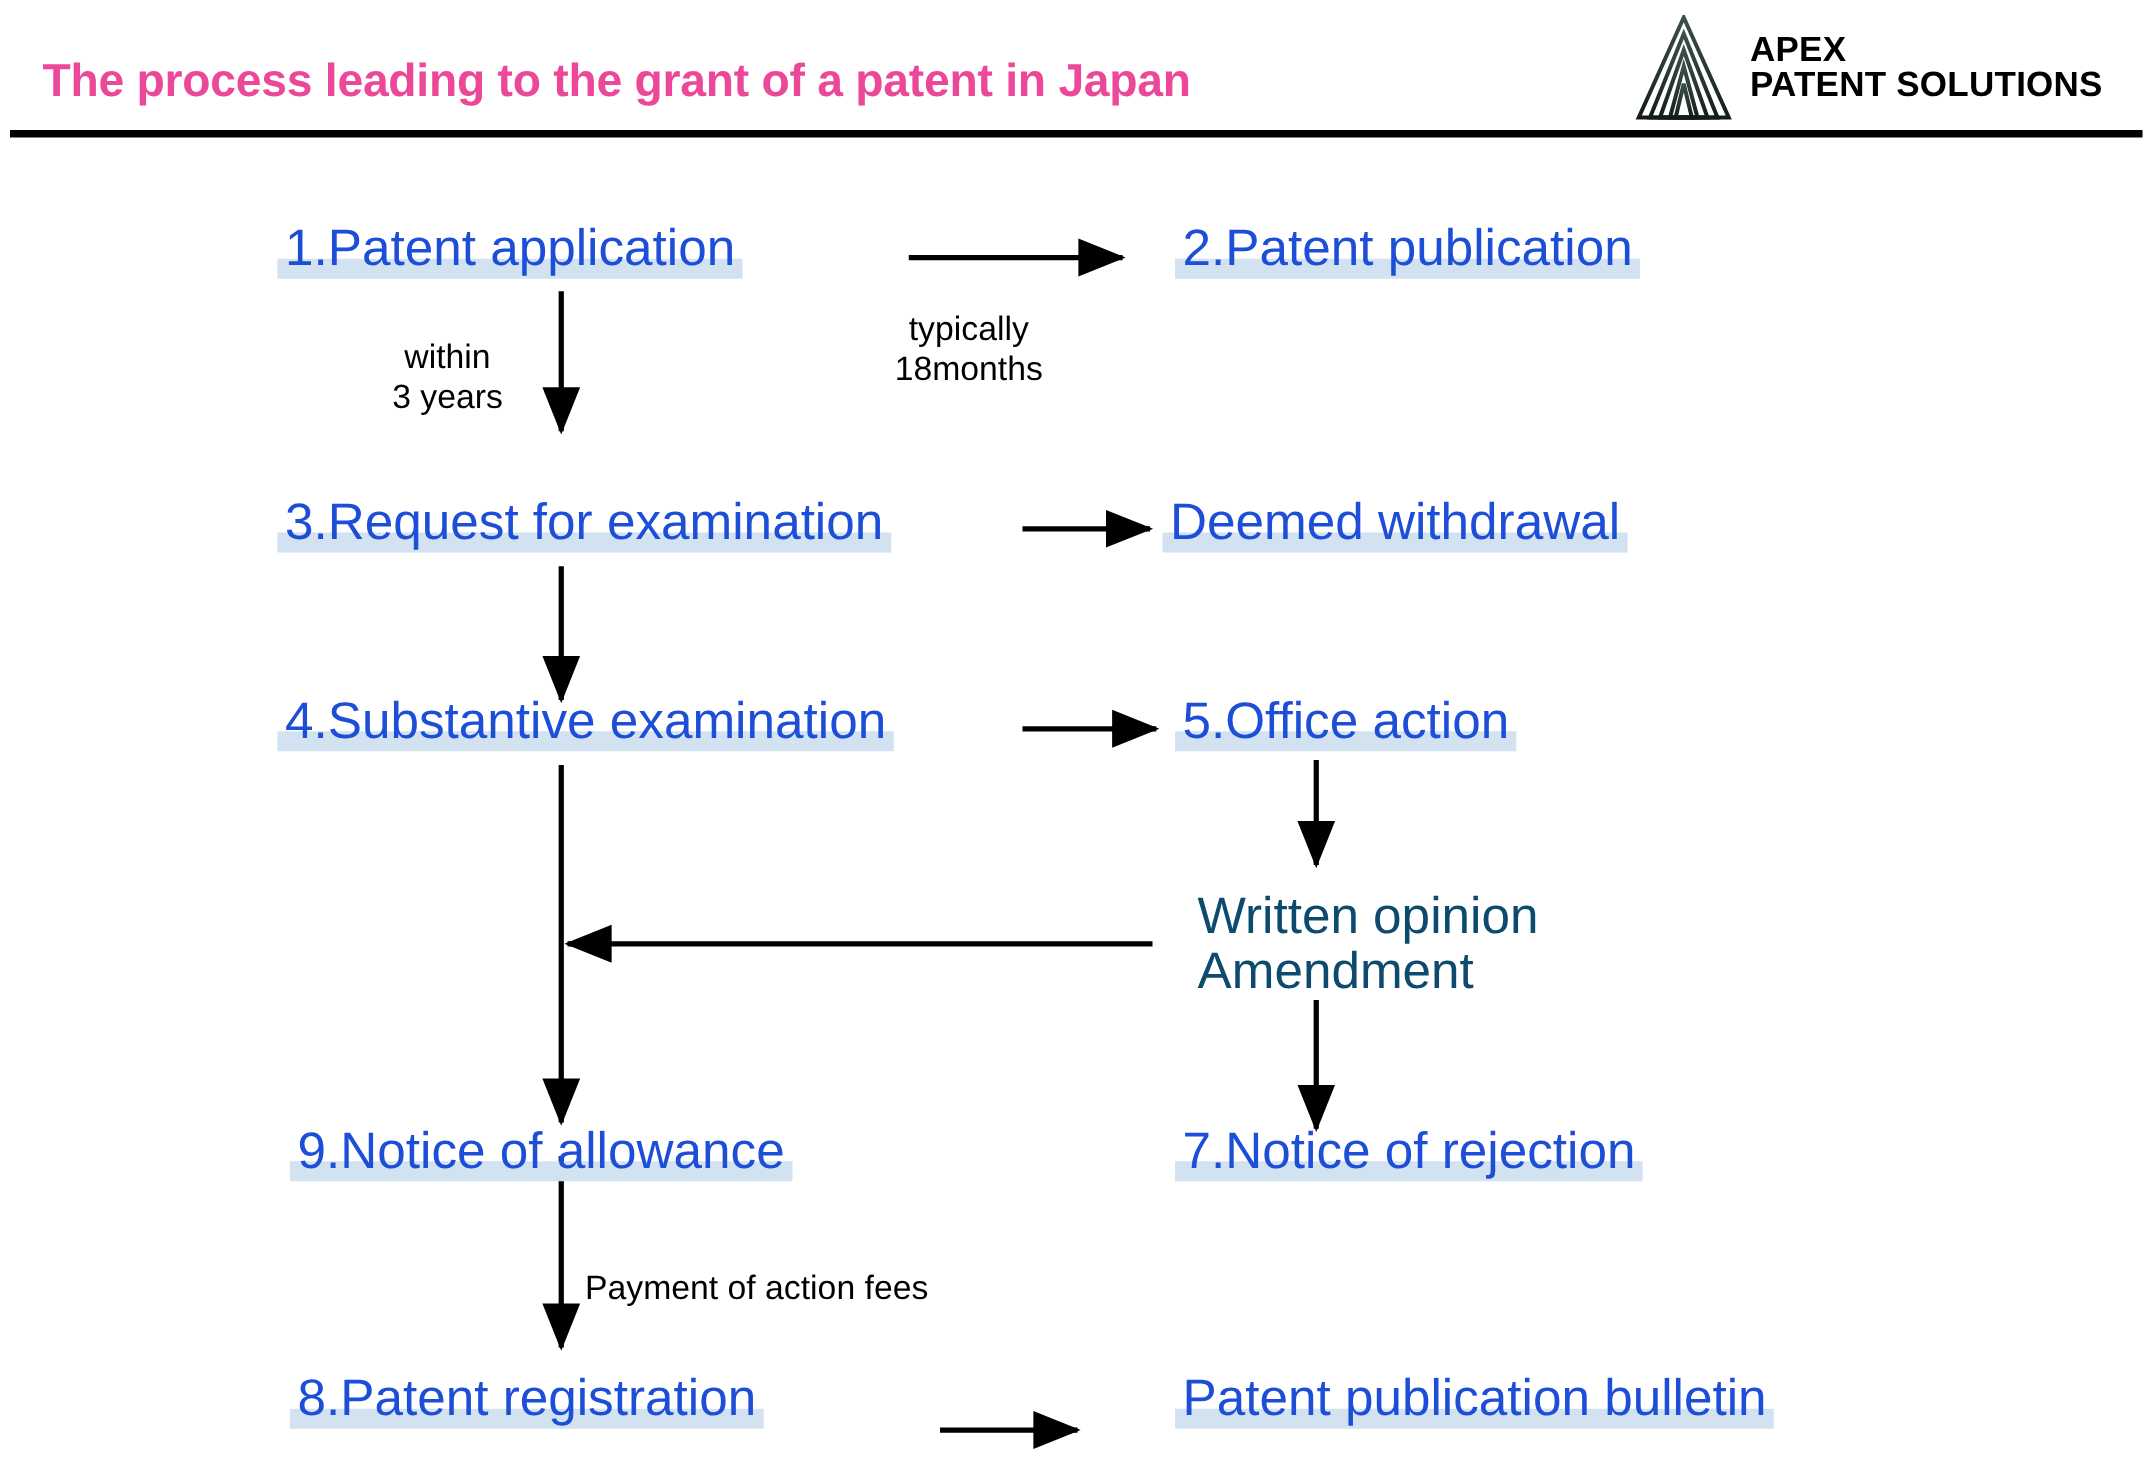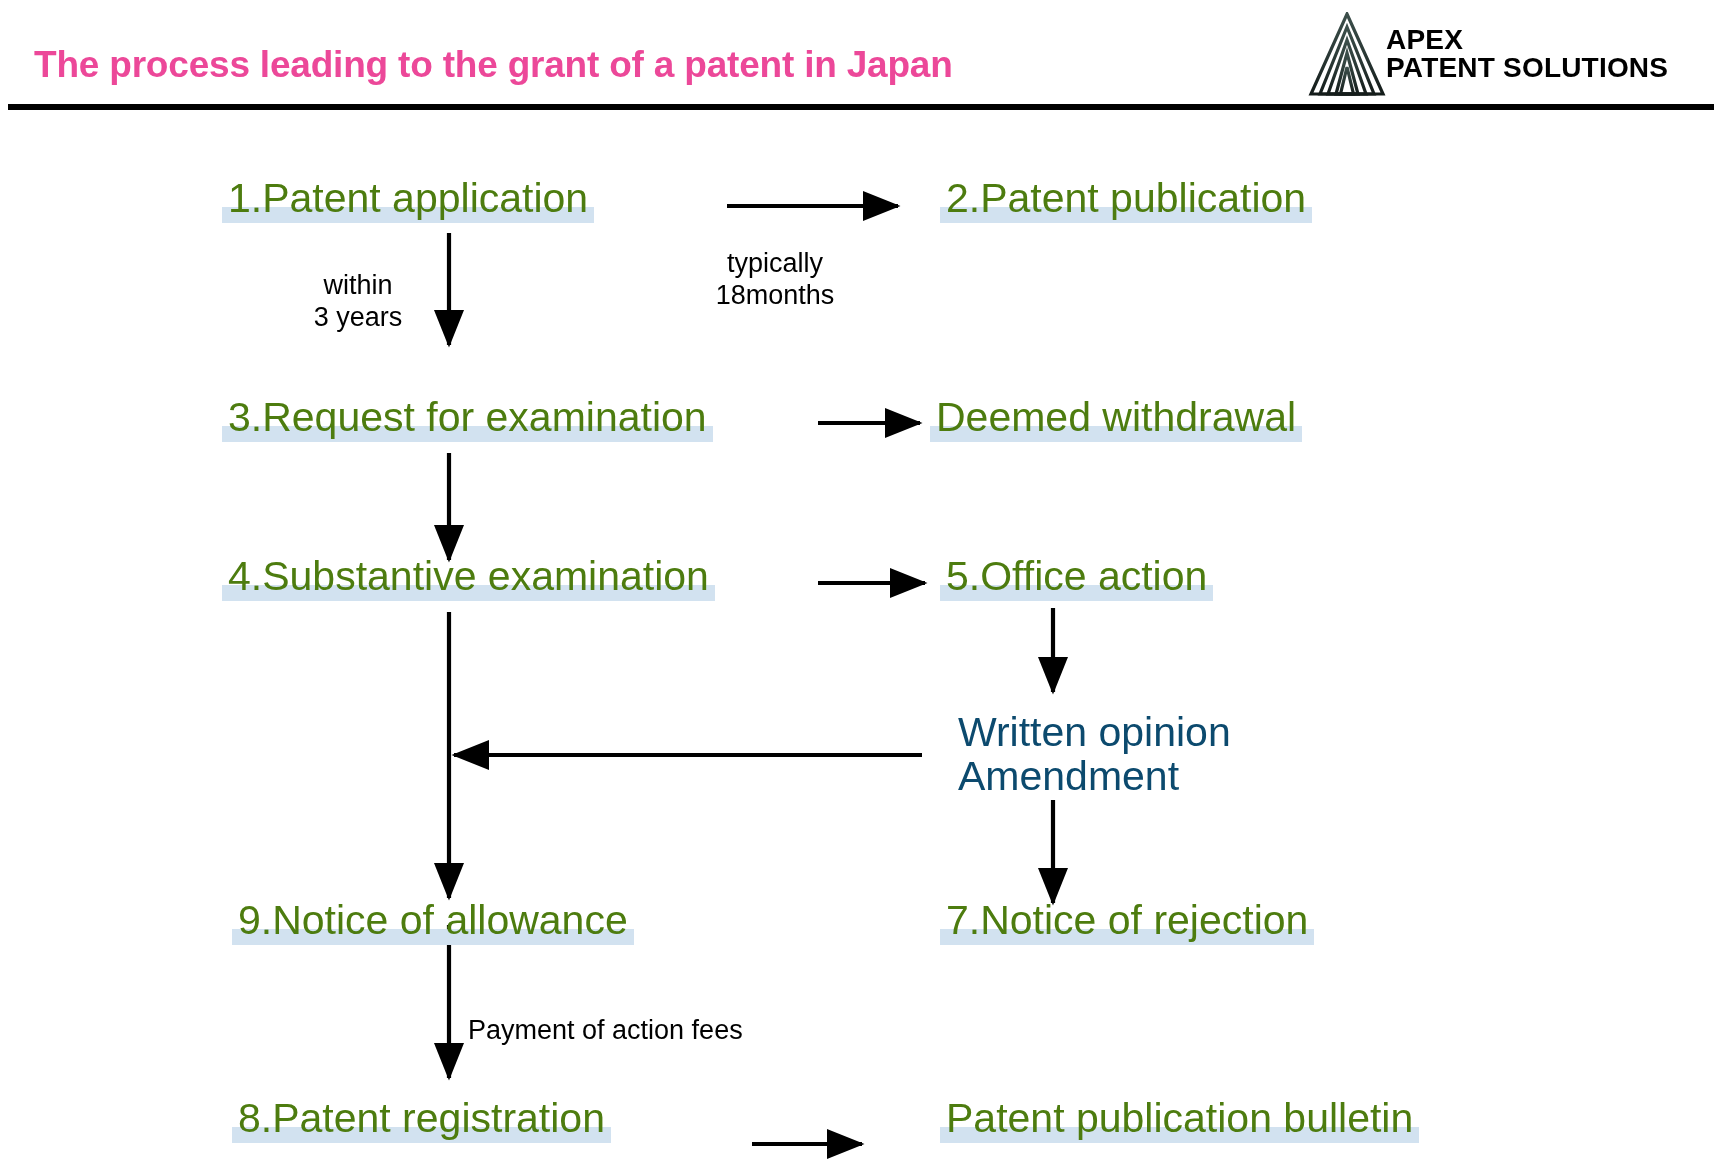--- a/index.html
+++ b/index.html
@@ -38,20 +38,21 @@
     height: 6px;
     background: #000000;
   }
   #brand {
     position: absolute;
     left: 1308px;
     top: 10px;
     height: 88px;
     display: flex;
     align-items: center;
+    gap: 14px;
   }
   #brand-mark {
     width: 78px;
     height: 84px;
     display: block;
   }
   #brand-text {
     display: flex;
     flex-direction: column;
     justify-content: center;
@@ -68,21 +69,21 @@
     letter-spacing: 0.2px;
     white-space: nowrap;
   }
 
   
   .node {
     position: absolute;
     font-size: 41px;
     line-height: 1.0;
     white-space: nowrap;
-    color: #4d7c0f;
+    color: #1d4ed8;
   }
   .node .hl {
     position: relative;
     display: inline-block;
     padding: 0 6px;
   }
   .node .hl::before {
     content: "";
     position: absolute;
     left: 0;

